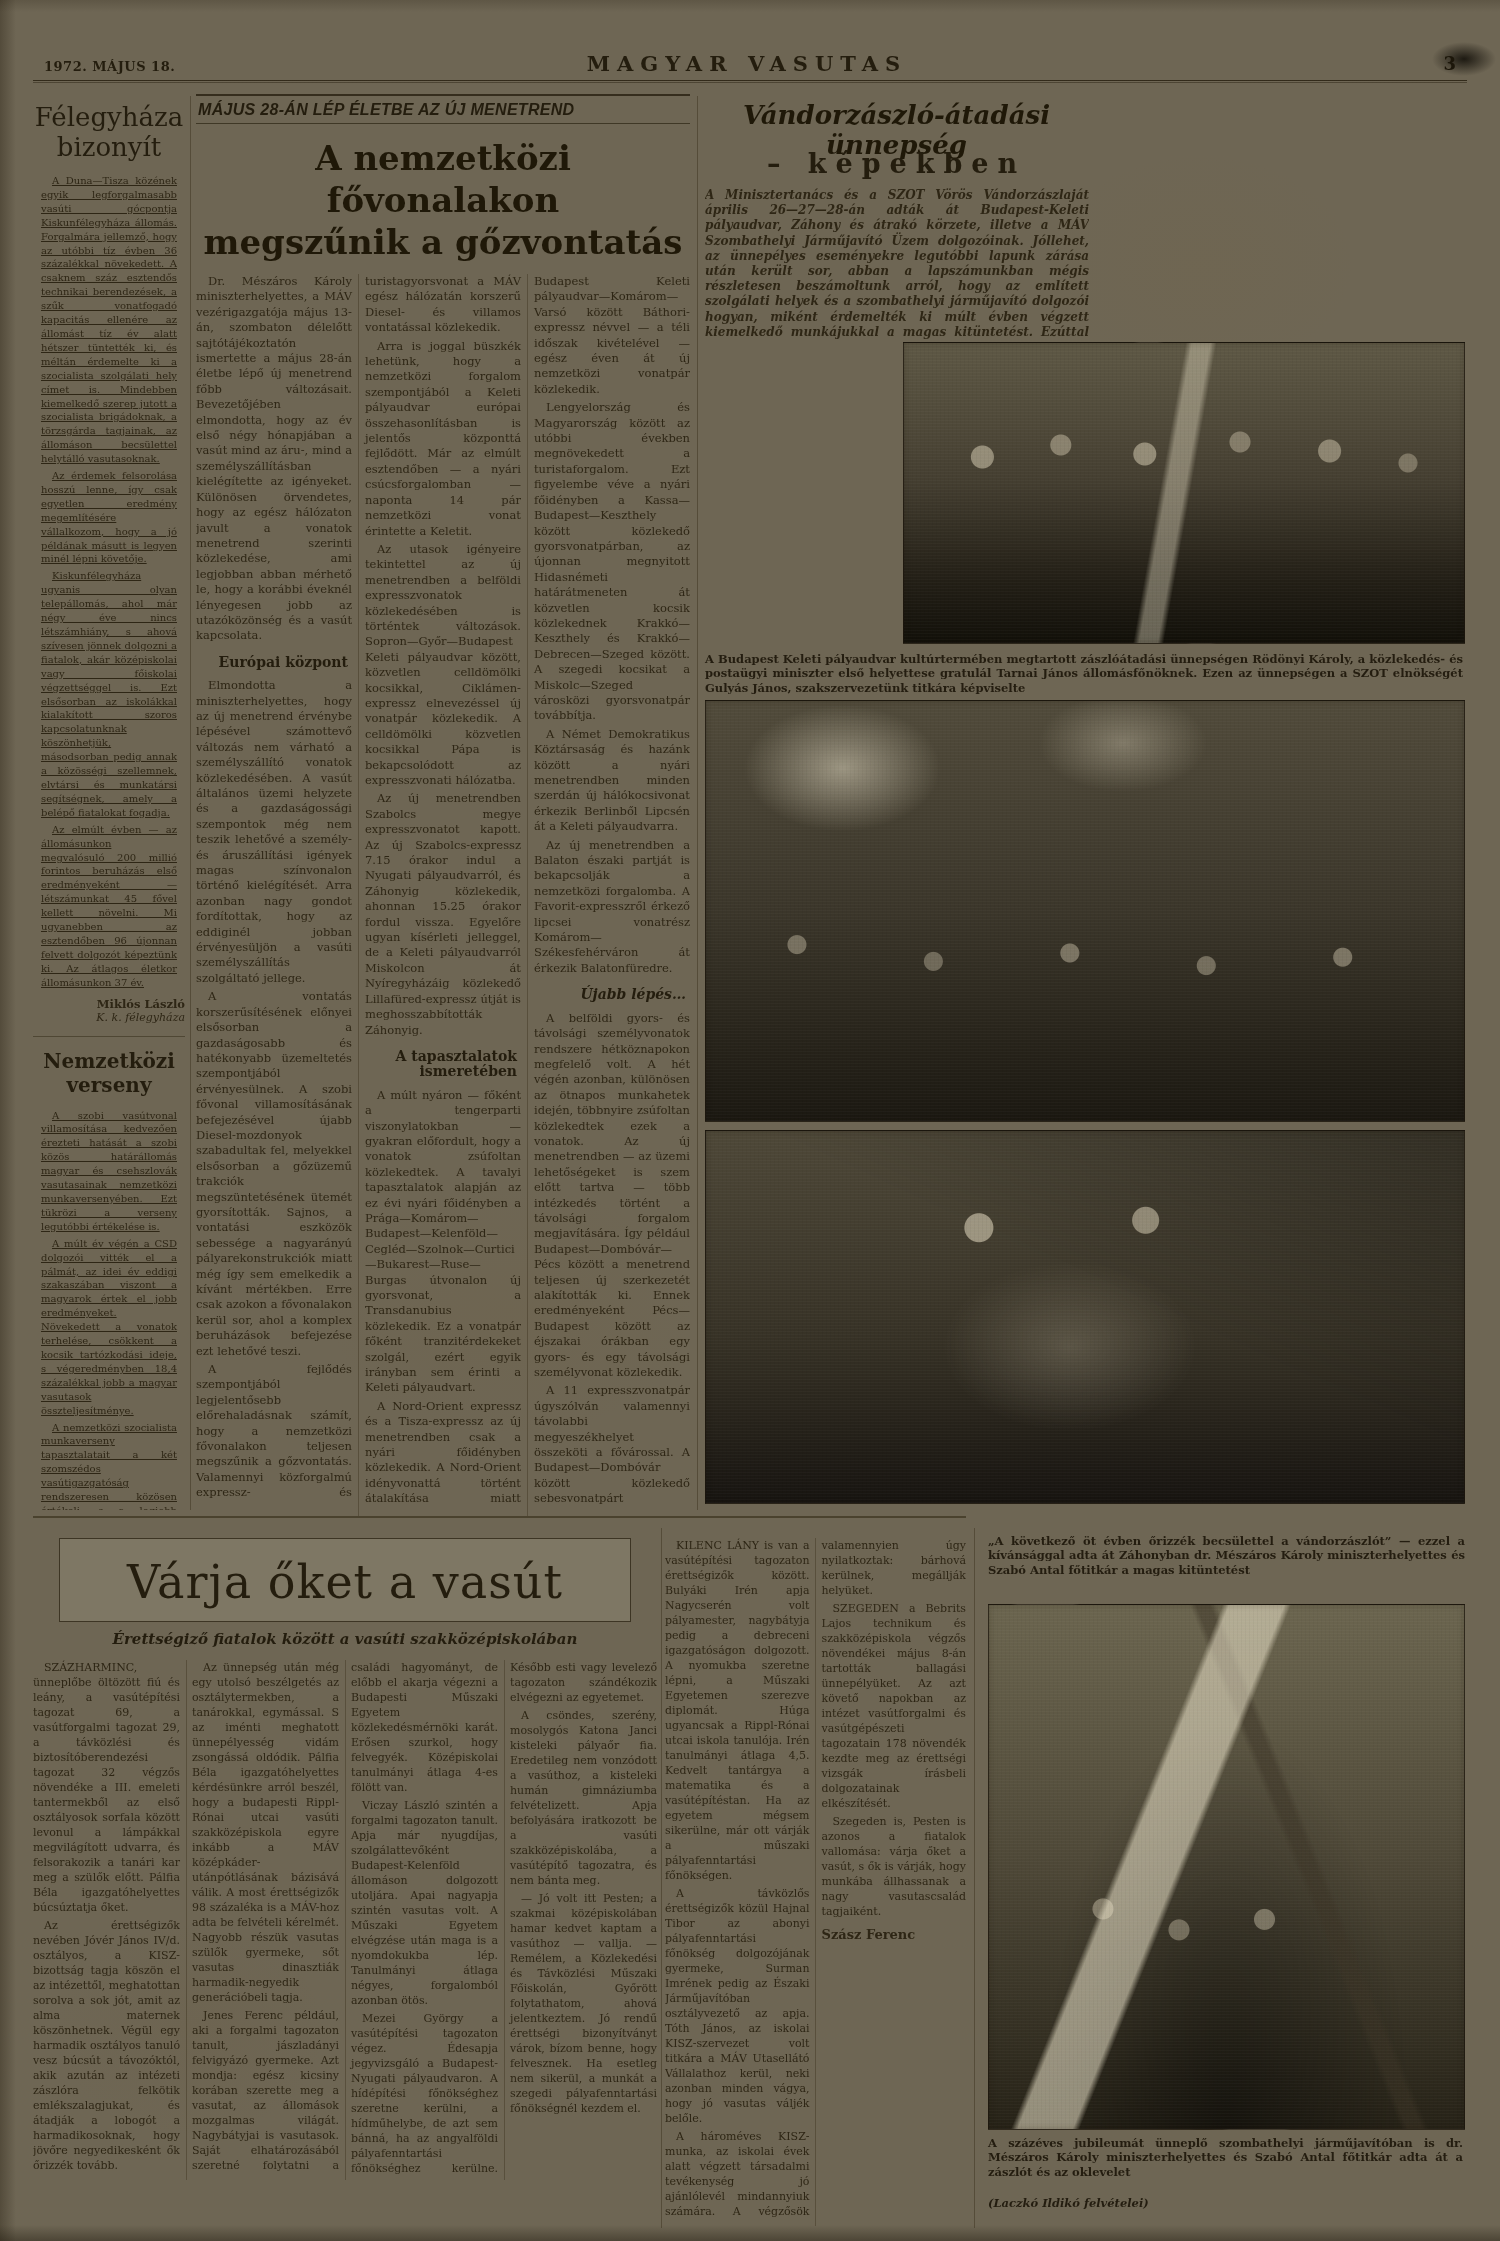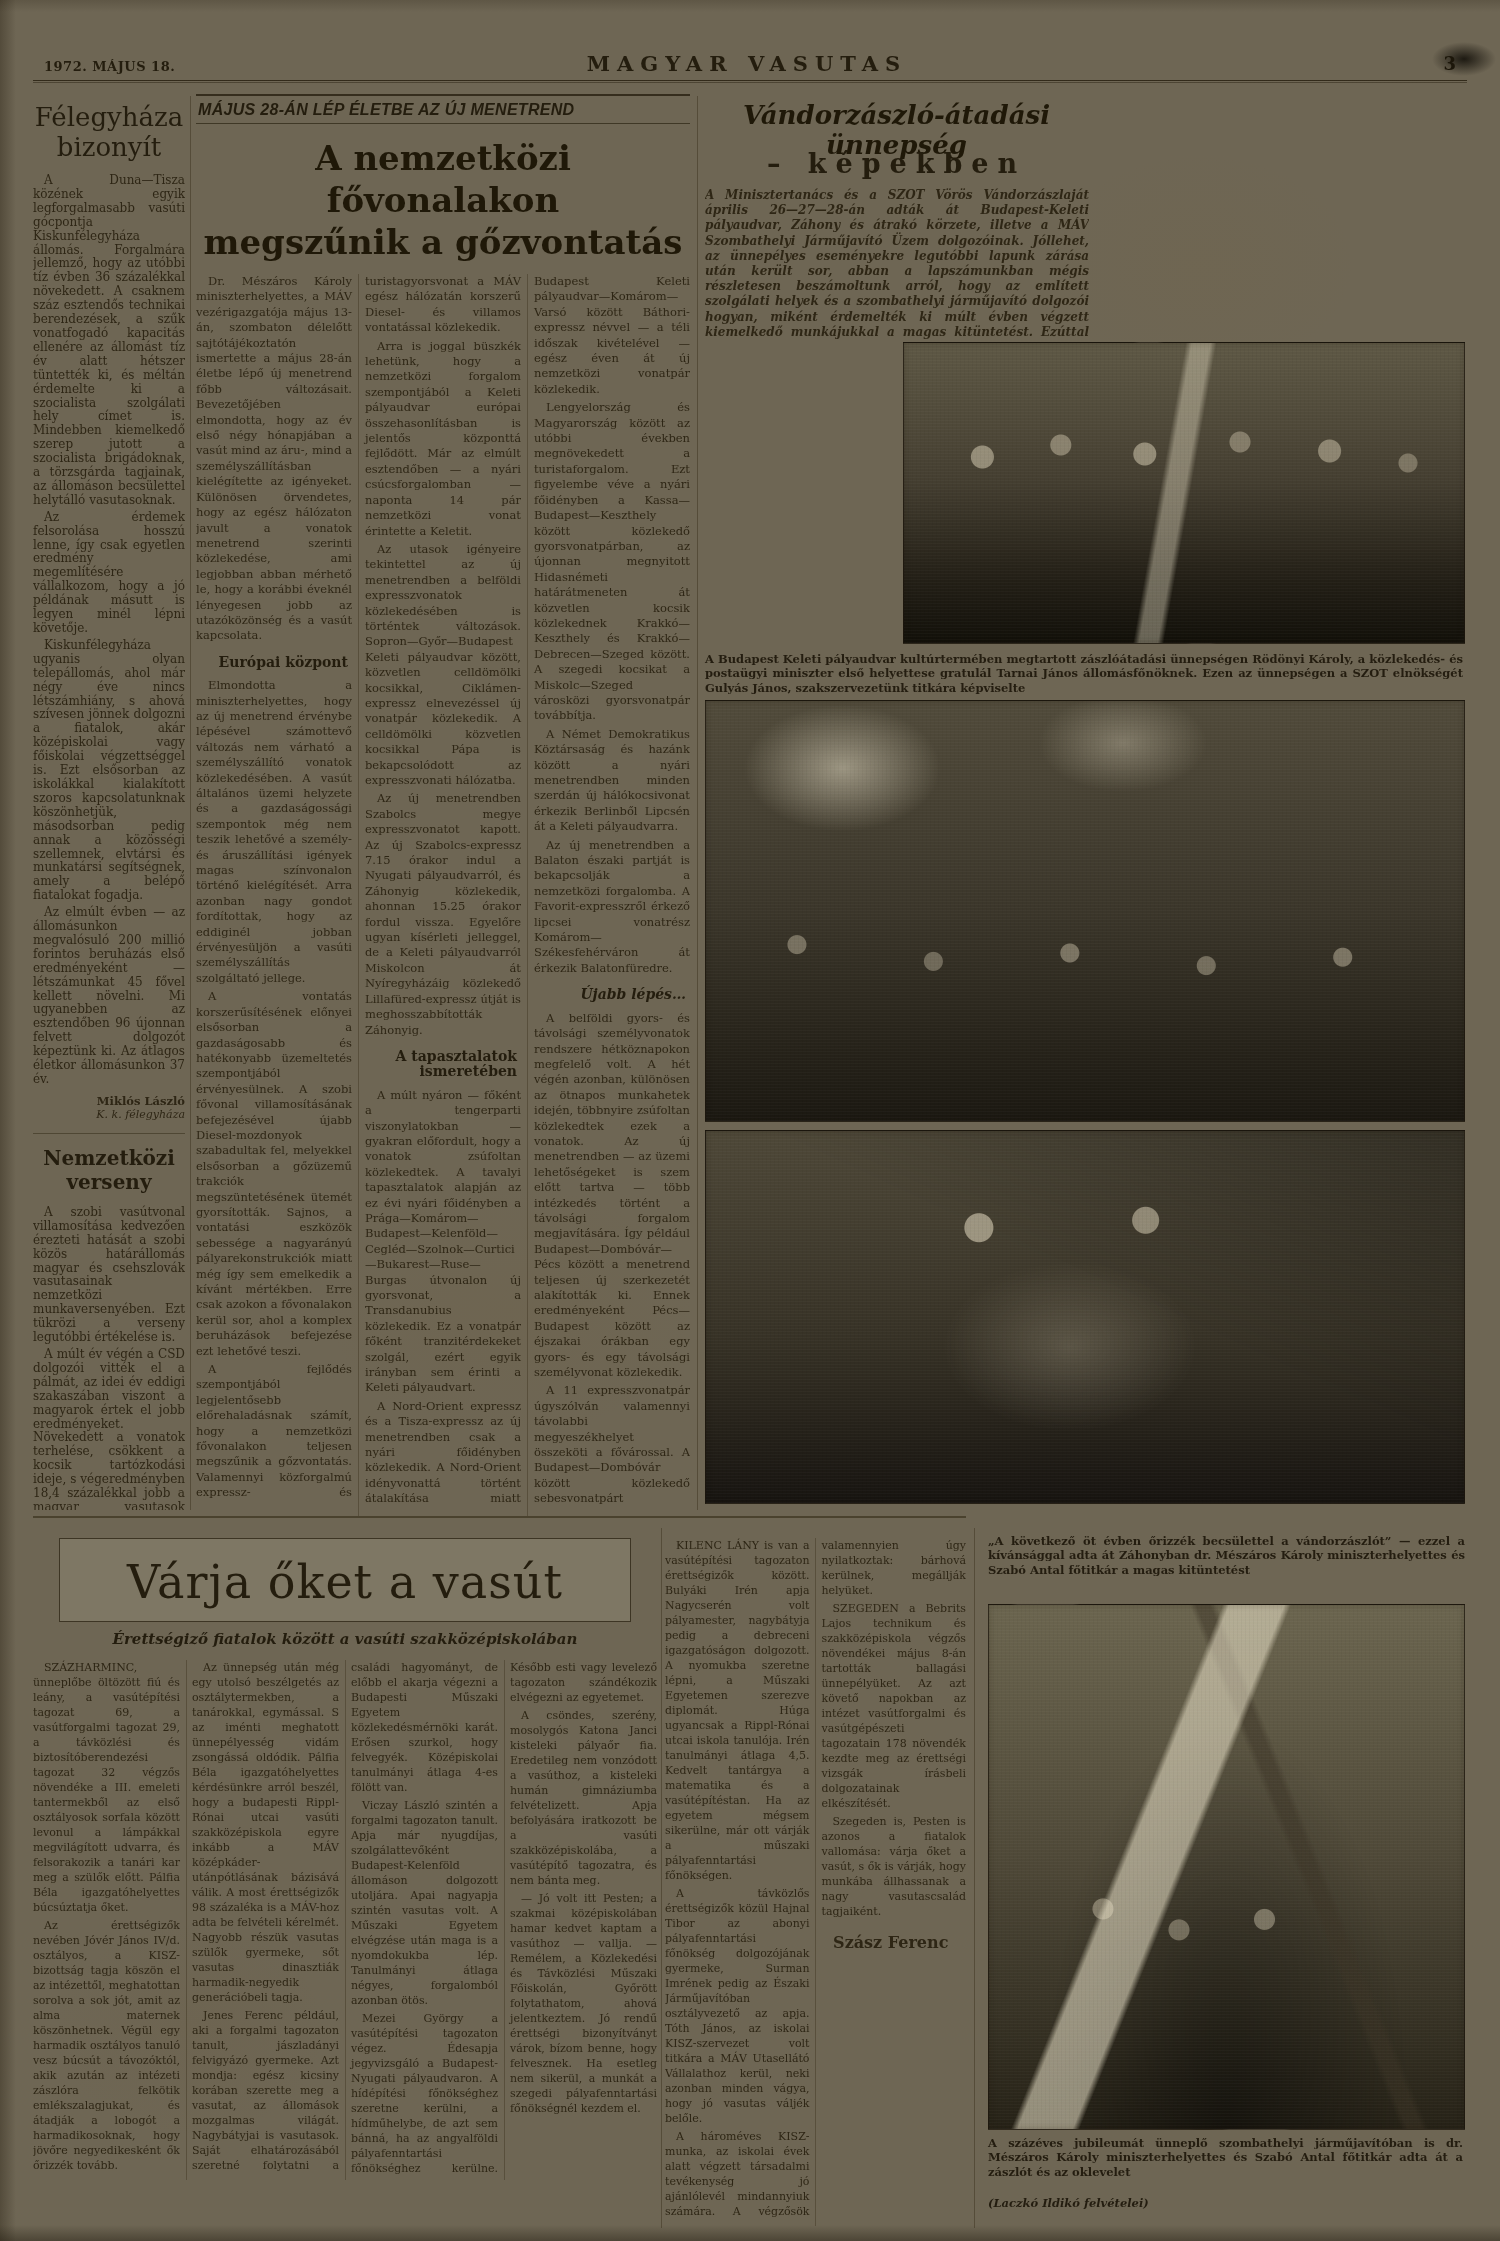--- a/index.html
+++ b/index.html
@@ -34,21 +34,21 @@
   .div-v{position:absolute;width:1px;background:rgba(55,45,25,.45);}
   #dv1{left:190px;top:96px;height:1414px;}
   #dv2{left:697px;top:96px;height:1414px;}
   #dv3{left:661px;top:1528px;height:700px;}
   #dv4{left:974px;top:1528px;height:700px;}
   .bottom-rule{position:absolute;left:33px;top:1516px;width:933px;height:2px;background:rgba(50,41,22,.6);}
 
   
   .left-col{position:absolute;left:33px;top:94px;width:152px;height:1416px;overflow:hidden;}
   .h-felegy{font-size:26px;line-height:30px;text-align:center;font-weight:400;margin:8px 0 12px;color:#241d0e;}
-  .lp{font-size:12px;line-height:13.9px;text-indent:11px;margin:0 0 3px;text-align:justify;hyphens:auto;overflow-wrap:break-word;}
+  .lp{font-size:10px;line-height:13.9px;text-indent:11px;margin:0 8px 3px;text-align:justify;hyphens:auto;overflow-wrap:break-word;text-decoration:underline;}
   .sig-name{text-align:right;font-weight:700;font-size:11.5px;margin:7px 0 0;}
   .sig-role{text-align:right;font-style:italic;font-size:11px;margin:0 0 10px;}
   .verseny{border-top:1.5px solid rgba(55,45,25,.55);margin-top:12px;padding-top:12px;}
   .h-verseny{font-size:20px;text-align:center;font-weight:700;margin:0 0 12px;color:#241d0e;}
 
   
   .center-sec{position:absolute;left:196px;top:94px;width:494px;}
   .kicker-wrap{border-top:2px solid rgba(44,36,20,.85);border-bottom:1px solid rgba(44,36,20,.7);padding:5px 2px 4px;
     font-family:"Liberation Sans",sans-serif;font-weight:700;font-style:italic;font-size:16px;letter-spacing:.3px;color:#241d0e;}
   .main-head{margin:13px 0 11px;text-align:center;font-weight:700;font-size:34px;line-height:42px;color:#1f1808;}
@@ -110,21 +110,21 @@
   .varja-a{position:absolute;left:33px;top:1528px;width:624px;}
   .varja-box{border:1.5px solid rgba(45,36,20,.8);margin:10px 26px 8px;padding:16px 10px 12px;background:rgba(250,244,222,.12);}
   .varja-head{margin:0;text-align:center;font-size:46px;font-weight:400;letter-spacing:1px;color:#241d0e;}
   .varja-sub{text-align:center;font-weight:700;font-style:italic;font-size:15px;margin:4px 0 12px;color:#241d0e;}
   .varja-cols-a{column-count:4;column-gap:12px;column-rule:1px solid rgba(55,45,25,.4);height:520px;column-fill:auto;overflow:hidden;
     font-size:11px;line-height:15px;text-align:justify;hyphens:auto;overflow-wrap:break-word;}
   .vp{margin:0 0 3px;text-indent:11px;}
   .varja-b{position:absolute;left:665px;top:1538px;width:301px;height:688px;}
   .varja-cols-b{column-count:2;column-gap:12px;column-rule:1px solid rgba(55,45,25,.4);height:100%;column-fill:auto;overflow:hidden;
     font-size:11px;line-height:15px;text-align:justify;hyphens:auto;overflow-wrap:break-word;}
-  .varja-sig{text-align:center;font-weight:700;font-size:16px;margin-top:16px;padding-right:6px;}
+  .varja-sig{text-align:left;font-weight:700;font-size:13px;margin-top:8px;padding-right:6px;}
 </style>
 </head>
 <body>
 
 <div class="page">
 
   <div class="deco edge-left"></div>
   <div class="deco edge-top"></div>
   <div class="deco edge-bottom"></div>
   <div class="deco stain s1"></div>

